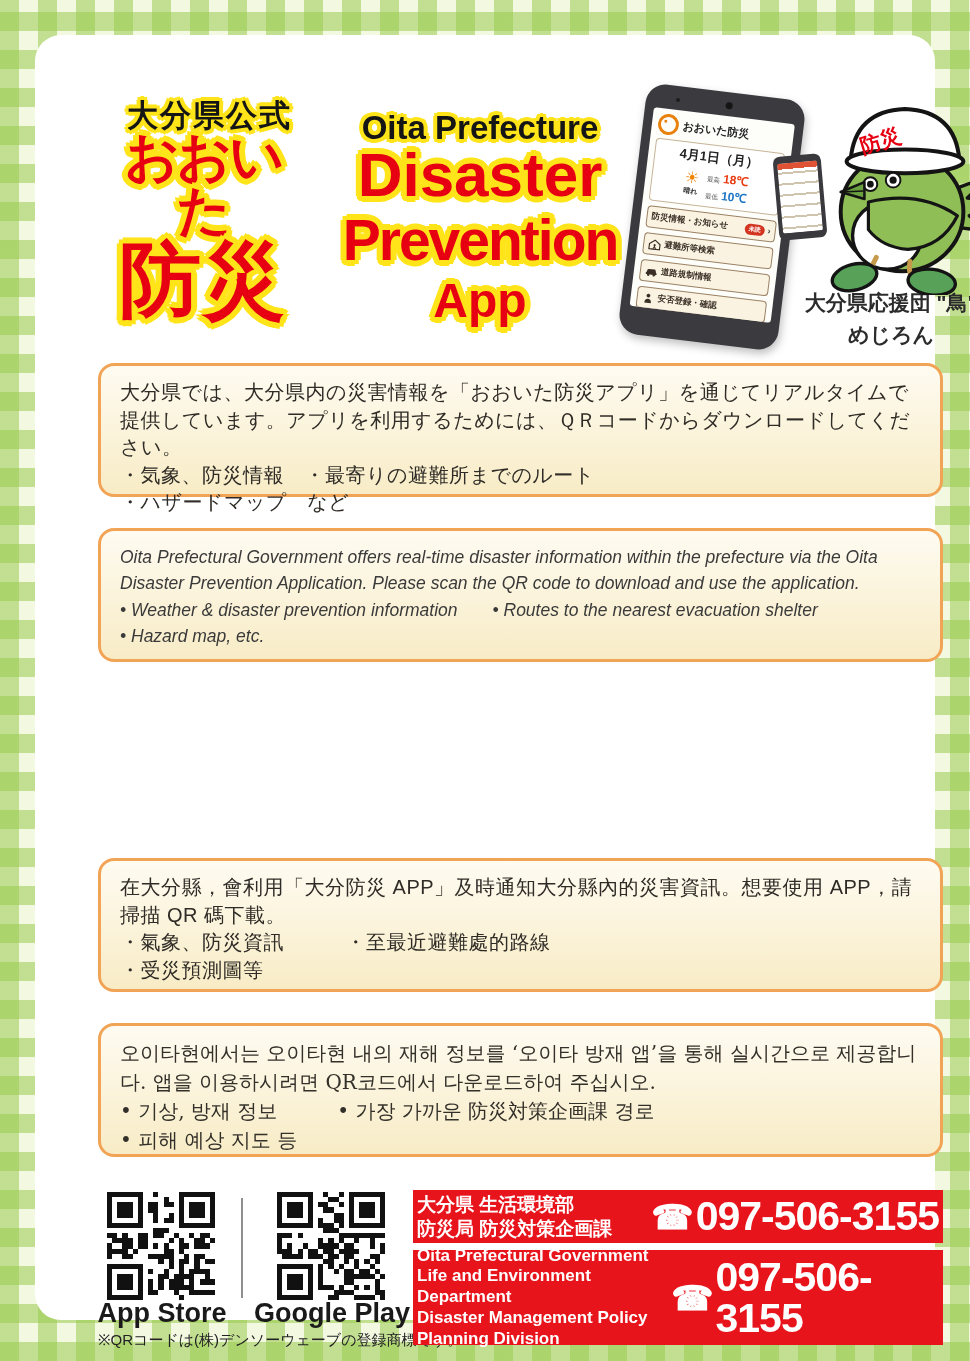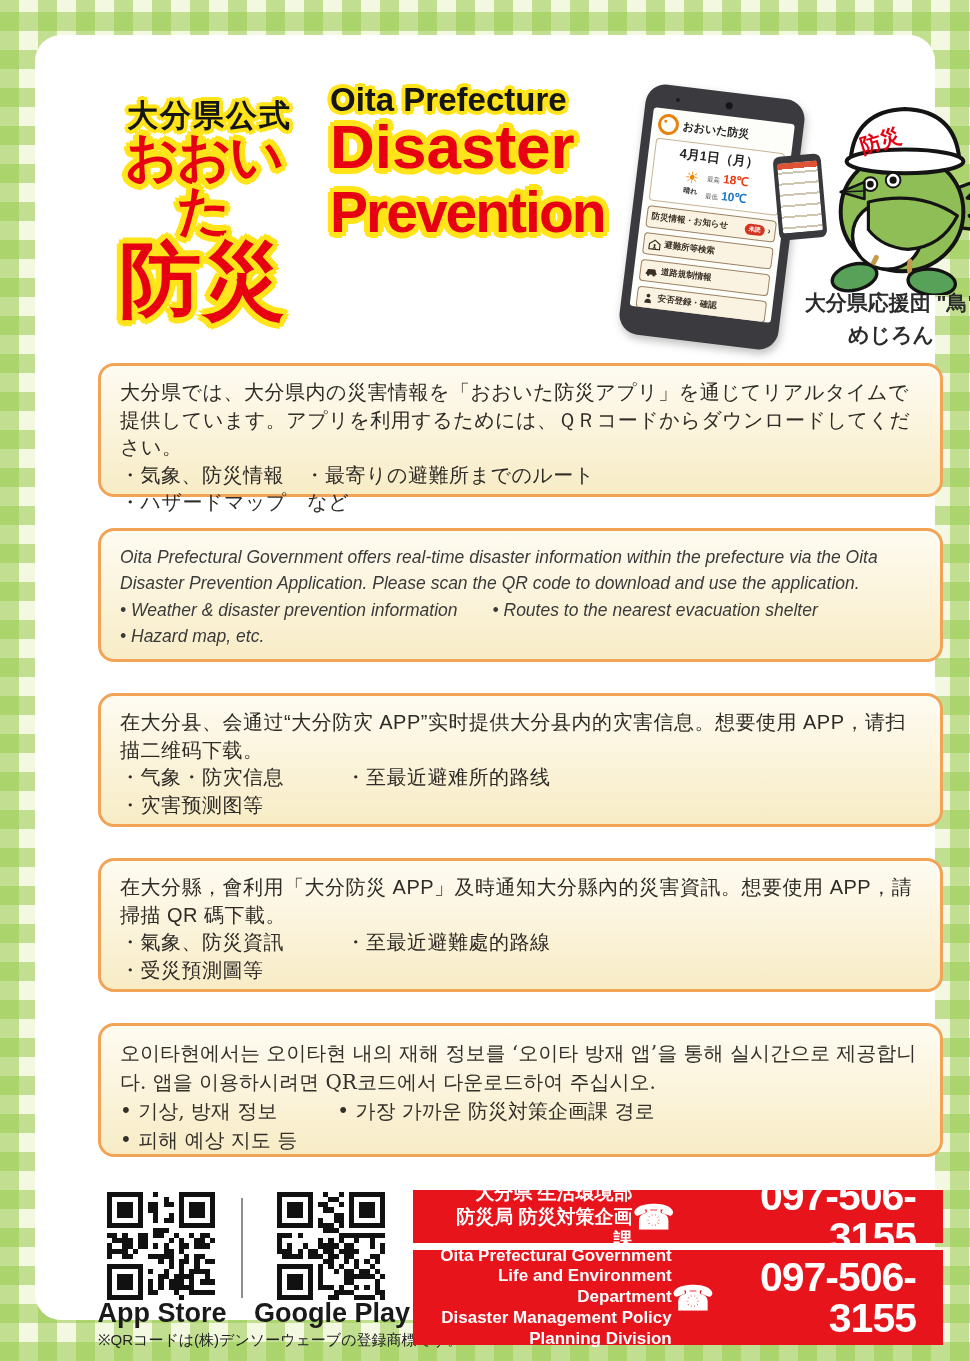--- a/index.html
+++ b/index.html
@@ -20,21 +20,21 @@
     -3px -3px 0 var(--y),3px -3px 0 var(--y),-3px 3px 0 var(--y),3px 3px 0 var(--y);}
   .t-red{color:var(--red);font-weight:bold;
     text-shadow:-6px 0 0 var(--y),6px 0 0 var(--y),0 -6px 0 var(--y),0 6px 0 var(--y),
     -4px -4px 0 var(--y),4px -4px 0 var(--y),-4px 4px 0 var(--y),4px 4px 0 var(--y),
     -5px 3px 0 var(--y),5px -3px 0 var(--y),-3px 5px 0 var(--y),3px -5px 0 var(--y);}
   .jp-official{position:absolute;left:92px;top:60px;font-size:31px;letter-spacing:2px;}
   .jp-title{position:absolute;left:68px;top:94px;width:200px;text-align:center;line-height:1;}
   .jp-title .l1{font-size:54px;letter-spacing:-3px;}
   .jp-title .l2{font-size:82px;letter-spacing:2px;margin-top:2px;}
   .jp-title .l3{font-size:56px;letter-spacing:-2px;margin-top:6px;}
-  .en-block{position:absolute;left:295px;top:48px;width:300px;text-align:left;line-height:1;}
+  .en-block{position:absolute;left:295px;top:76px;width:300px;text-align:center;line-height:1;}
   .en-block .sub{font-size:33px;letter-spacing:0;}
   .en-block .d1{font-size:62px;}
   .en-block .d2{font-size:57px;margin-top:6px;letter-spacing:-2px;}
   .en-block .d3{font-size:48px;margin-top:8px;}
 
   
   .phone{position:absolute;left:597px;top:56px;width:160px;height:252px;background:#3b3a3f;
     border-radius:20px;transform:rotate(7deg);box-shadow:2px 4px 8px rgba(0,0,0,.25);}
   .phone .cam{position:absolute;left:50%;top:10px;width:7px;height:7px;border-radius:50%;background:#151515;}
   .phone .spk{position:absolute;left:30px;top:12px;width:4px;height:4px;border-radius:50%;background:#1c1c1c;}
@@ -84,21 +84,21 @@
 
   
   .qr{position:absolute;width:108px;height:108px;}
   .qr svg{width:100%;height:100%;}
   .qr-1{left:72px;top:1157px;} .qr-2{left:242px;top:1157px;}
   .qr-label{position:absolute;top:1263px;font-size:27px;font-weight:bold;color:#1a1a1a;width:170px;text-align:center;}
   .lab-1{left:42px;} .lab-2{left:212px;}
   .qr-div{position:absolute;left:206px;top:1163px;width:2px;height:100px;background:#8f8f8f;}
   .qr-note{position:absolute;left:63px;top:1294px;font-size:15px;color:#222;}
   .contact{position:absolute;left:378px;width:530px;background:#e8141c;color:#fff;box-sizing:border-box;
-    display:flex;align-items:center;justify-content:space-between;padding:6px 27px;text-align:right;}
+    display:flex;align-items:center;justify-content:space-between;padding:6px 4px;}
   .c1{top:1155px;height:53px;} .c2{top:1215px;height:95px;}
   .dept{font-weight:bold;white-space:pre-line;}
   .c1 .dept{font-size:19px;line-height:1.25;}
   .c2 .dept{font-size:17px;line-height:1.22;}
   .tel{display:flex;align-items:center;font-weight:bold;}
   .tel .ticon{font-size:34px;margin-right:2px;line-height:1;}
   .tel .tnum{font-size:41px;letter-spacing:-1px;line-height:1;}
 </style>
 </head>
 <body>
@@ -108,20 +108,21 @@
 
     <div class="jp-official t-black">大分県公式</div>
     <div class="jp-title">
       <div class="l1 t-red">おおいた</div>
       <div class="l2 t-red">防災</div>
     </div>
     <div class="en-block">
       <div class="sub t-black">Oita Prefecture</div>
       <div class="d1 t-red">Disaster</div>
       <div class="d2 t-red">Prevention</div>
+      <div class="d3 t-red">App</div>
     </div>
 
     <div class="phone">
       <div class="spk"></div>
       <div class="cam"></div>
       <div class="screen">
         <div class="app-header">
           <span class="app-logo"></span>
           <span class="app-name">おおいた防災</span>
         </div>
@@ -214,23 +215,20 @@
     </svg>
     <div class="mascot-caption">大分県応援団 "鳥"
 めじろん</div>
 
     <div class="ibox cjk b-ja">大分県では、大分県内の災害情報を「おおいた防災アプリ」を通じてリアルタイムで提供しています。アプリを利用するためには、ＱＲコードからダウンロードしてください。
 ・気象、防災情報　・最寄りの避難所までのルート
 ・ハザードマップ　など</div>
     <div class="ibox lat b-en">Oita Prefectural Government offers real-time disaster information within the prefecture via the Oita Disaster Prevention Application. Please scan the QR code to download and use the application.
 •  Weather &amp; disaster prevention information　　•  Routes to the nearest evacuation shelter
 •  Hazard map, etc.</div>
-    <div class="ibox cjk b-zhs">在大分县、会通过“大分防灾 APP”实时提供大分县内的灾害信息。想要使用 APP，请扫描二维码下载。
-・气象・防灾信息　　　・至最近避难所的路线
-・灾害预测图等</div>
     <div class="ibox cjk b-zht">在大分縣，會利用「大分防災 APP」及時通知大分縣內的災害資訊。想要使用 APP，請掃描 QR 碼下載。
 ・氣象、防災資訊　　　・至最近避難處的路線
 ・受災預測圖等</div>
     <div class="ibox kor b-ko">오이타현에서는 오이타현 내의 재해 정보를 ‘오이타 방재 앱’을 통해 실시간으로 제공합니다. 앱을 이용하시려면 QR코드에서 다운로드하여 주십시오.
 • 기상, 방재 정보　　　• 가장 가까운 防災対策企画課 경로
 • 피해 예상 지도 등</div>
 
     <div class="qr qr-1"><svg viewBox="0 0 21 21" shape-rendering="crispEdges">
           <rect x="0" y="0" width="21" height="21" fill="#ffffff"></rect>
           <rect x="9" y="0" width="1" height="1" fill="#111"></rect>

